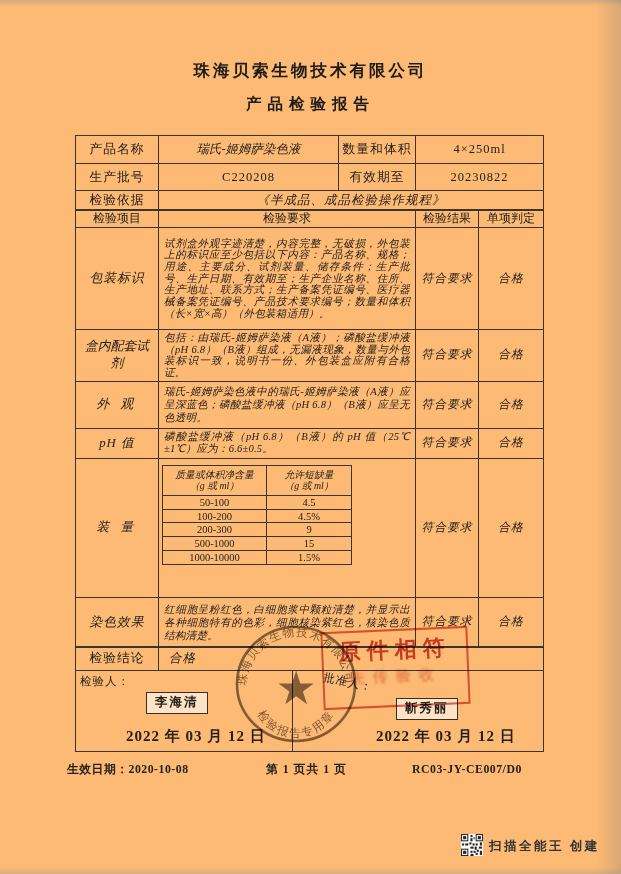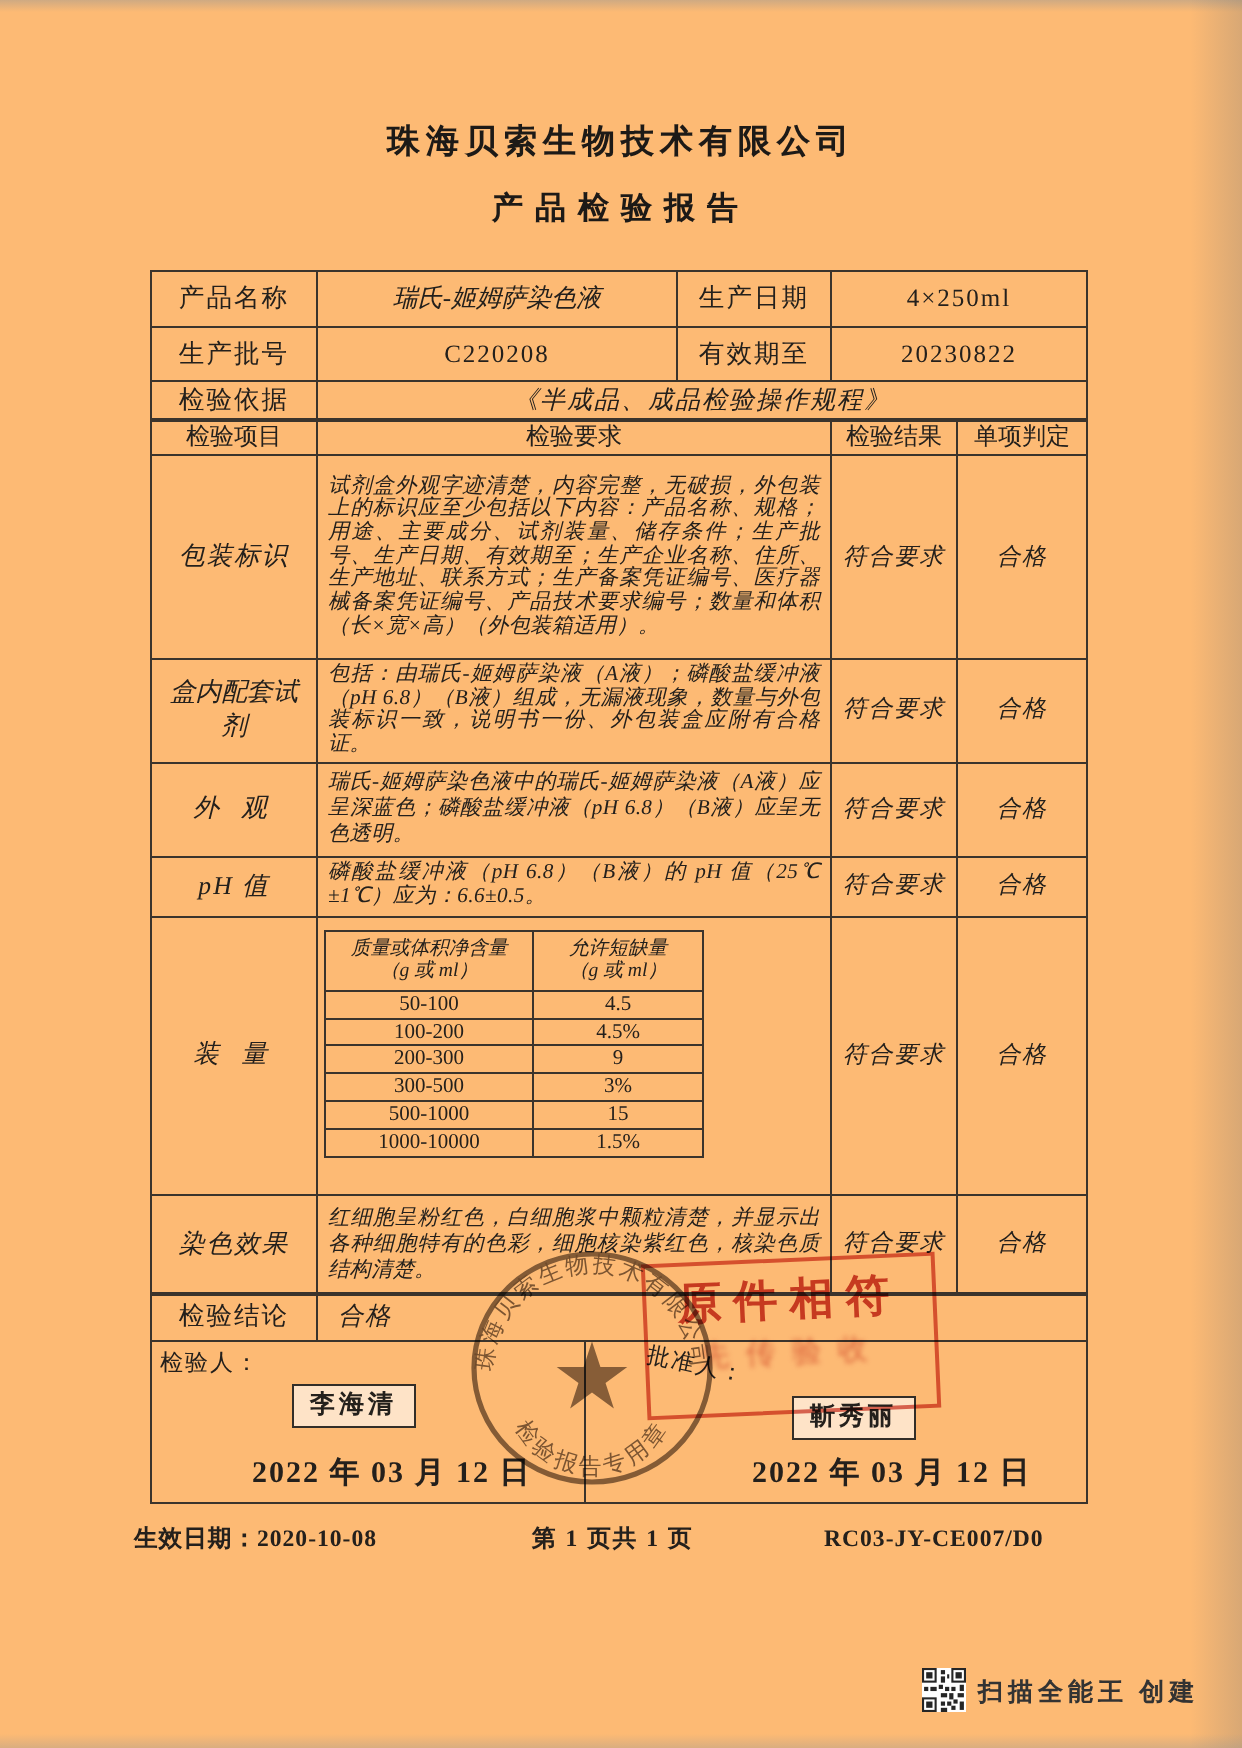--- a/index.html
+++ b/index.html
@@ -72,21 +72,21 @@
       <colgroup>
           <col style="width:83px">
           <col style="width:180px">
           <col style="width:77px">
           <col style="width:128px">
         </colgroup>
       <tbody>
           <tr style="height:28px">
         <td class="print label-cell">产品名称</td>
         <td class="script">瑞氏-姬姆萨染色液</td>
-        <td class="print label-cell">生产日期</td>
+        <td class="print label-cell">数量和体积</td>
         <td class="print mono-ish">4×250ml</td>
       </tr>
       <tr style="height:27px">
         <td class="print label-cell">生产批号</td>
         <td class="print mono-ish">C220208</td>
         <td class="print label-cell">有效期至</td>
         <td class="print mono-ish">20230822</td>
       </tr>
     </tbody>
       </table>
@@ -165,24 +165,20 @@
                     <td>50-100</td>
                     <td>4.5</td>
                   </tr>
             <tr class="vol-r">
                     <td>100-200</td>
                     <td>4.5%</td>
                   </tr>
             <tr class="vol-r">
                     <td>200-300</td>
                     <td>9</td>
-                  </tr>
-            <tr class="vol-r">
-                    <td>300-500</td>
-                    <td>3%</td>
                   </tr>
             <tr class="vol-r">
                     <td>500-1000</td>
                     <td>15</td>
                   </tr>
             <tr class="vol-r">
                     <td>1000-10000</td>
                     <td>1.5%</td>
                   </tr>
           </tbody>

